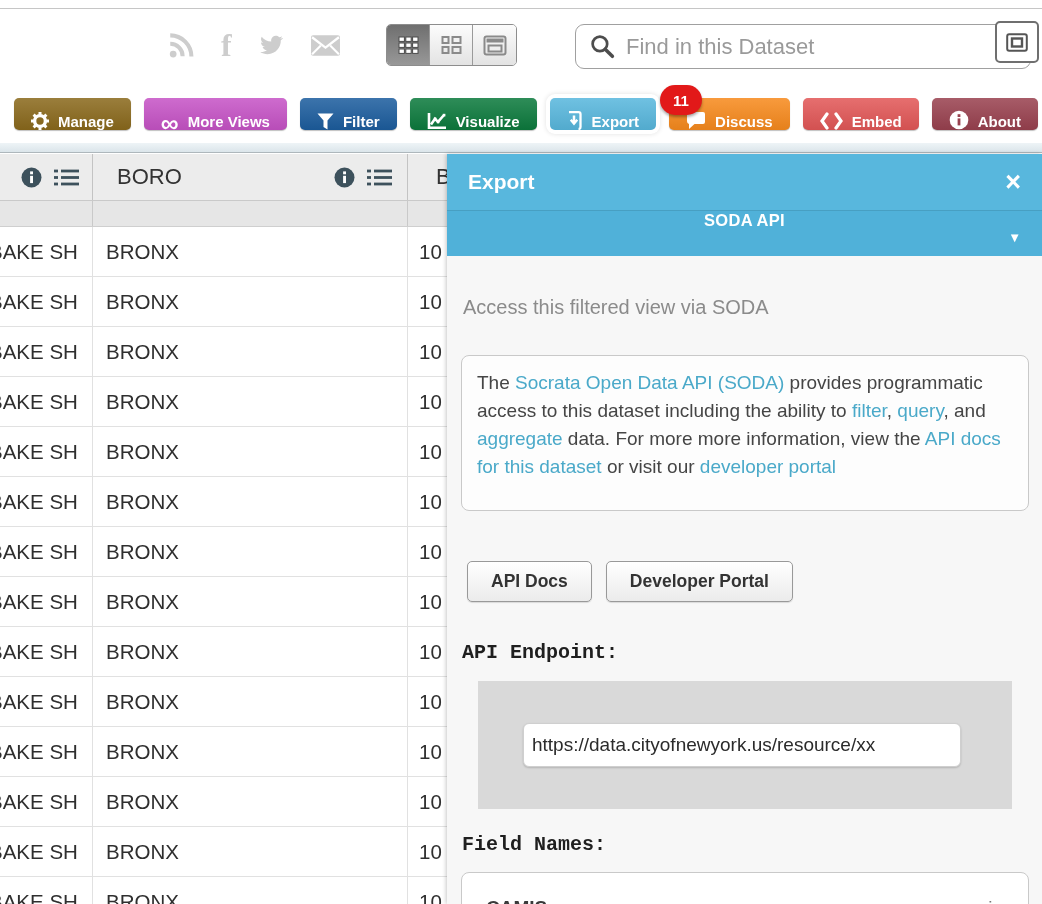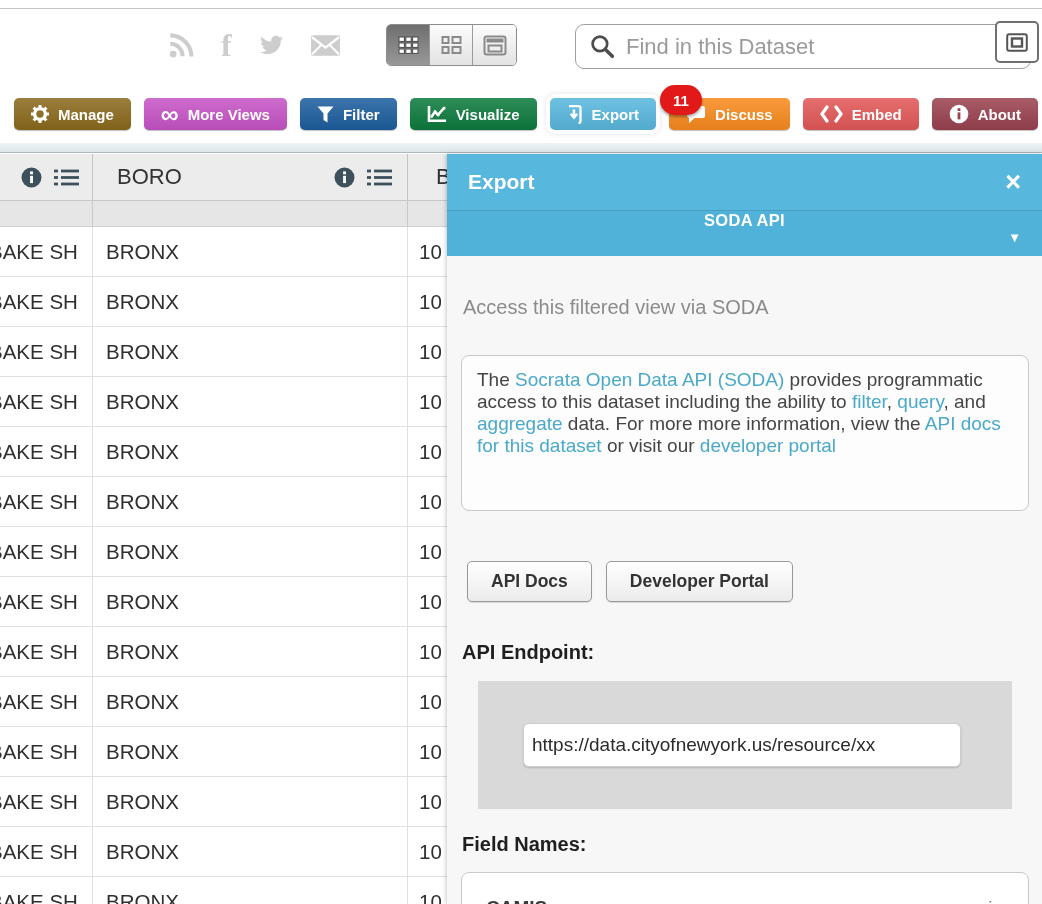--- a/index.html
+++ b/index.html
@@ -22,21 +22,21 @@
                border:1px solid #a0a0a0; border-radius:9px; display:flex; align-items:center; }
   .searchbox svg { margin:0 10px 0 13px; flex:none; }
   .searchbox input { border:none; outline:none; flex:1; font-size:22px; color:#444;
                      font-family:"Liberation Sans","DejaVu Sans",sans-serif; background:transparent; }
   .searchbox input::placeholder { color:#9a9a9a; }
   .fullscreen { position:absolute; left:995px; top:21px; width:44px; height:42px; background:#fff;
                 border:2px solid #6f6f6f; border-radius:5px; display:flex; align-items:center; justify-content:center; }
   
   .toolbar { position:absolute; top:90px; left:0; right:0; height:53px; background:#fff; }
   .toolbar-inner { position:absolute; left:14px; top:8px; display:flex; gap:13px; }
-  .tbtn { height:32px; border-radius:5px; display:flex; align-items:center; gap:9px; padding:0 17px;
+  .tbtn { height:32px; border-radius:5px; display:flex; align-items:flex-end; gap:9px; padding:0 17px;
           background-image:linear-gradient(rgba(255,255,255,.14),rgba(0,0,0,.07)); box-shadow:0 1px 1px rgba(0,0,0,.25); }
   .tbtn-label { font-size:15px; font-weight:700; color:#fff; white-space:nowrap; }
   .tbtn.active { box-shadow:0 0 0 4px #ffffff, 0 0 5px 4px rgba(0,0,0,.12); }
   .badge { position:absolute; left:660px; top:-5px; min-width:42px; height:30px; padding:10px 10px;
            background:#e21919; border-radius:16px; color:#fff; font-size:15px; font-weight:700;
            display:flex; align-items:center; justify-content:center; box-shadow:0 2px 3px rgba(0,0,0,.35); z-index:5; }
   .strip { position:absolute; top:143px; left:0; right:0; height:10px;
            background:linear-gradient(#eef4f7,#dbe5ea); border-bottom:1px solid #aeb7bc; }
   
   .table-area { position:absolute; top:154px; left:0; right:0; bottom:0; background:#fff; overflow:hidden; }
@@ -61,27 +61,27 @@
   .panel-header { height:56px; background:#58b7dd; display:flex; align-items:center; padding:0 21px; }
   .panel-title { font-size:21px; font-weight:700; color:#fff; }
   .panel-close { margin-left:auto; font-size:27px; font-weight:700; color:#fff; line-height:1; cursor:default; }
   .soda-bar { height:46px; background:#50b1d9; border-top:1px solid rgba(0,0,0,.10);
               display:flex; align-items:center; padding:0 21px;flex-direction:column; }
   .soda-label { font-size:16.5px; font-weight:700; color:#fff; letter-spacing:.3px; }
   .soda-caret { margin-left:auto; font-size:13px; color:#fff; }
   .panel-body { padding:40px 13px 0 14px; }
   .access-text { margin-left:2px; font-size:20px; color:#8b8b8b; }
   .info-box { margin-top:36px; min-height:156px; background:#fdfdfd; border:1px solid #c9c9c9;
-              border-radius:8px; padding:13px 15px; font-size:19px; line-height:22px; color:#454545; }
+              border-radius:8px; padding:13px 15px; font-size:19px; line-height:28px; color:#454545; }
   .plink { color:#4aa9c9; }
   .btn-row { margin-top:50px; margin-left:6px; display:flex; gap:14px; }
   .wbtn { height:41px; padding:0 23px; border:1px solid #999; border-radius:5px;
           background:linear-gradient(#ffffff,#ebebeb); font-size:17.5px; font-weight:700; color:#333;
           display:flex; align-items:center; box-shadow:0 1px 1px rgba(0,0,0,.12); }
-  .sec-heading { margin-top:39px; margin-left:1px; font-size:20px; font-weight:700; color:#1f1f1f; }
+  .sec-heading { margin-top:39px; margin-left:1px; font-size:20px; font-weight:700; color:#1f1f1f;font-family:Liberation Mono, monospace; }
   .endpoint-box { position:relative; margin-top:17px; margin-left:17px; width:534px; height:128px; background:#d9d9d9; }
   .endpoint-box input { position:absolute; left:45px; top:42px; width:438px; height:44px;
                         border:1px solid #cfcfcf; border-radius:6px; padding:0 8px; font-size:19px; color:#2b2b2b;
                         font-family:"Liberation Sans","DejaVu Sans",sans-serif; background:#fff; outline:none;
                         box-shadow:0 1px 2px rgba(0,0,0,.18); white-space:nowrap; overflow:hidden; }
   .fields-heading { margin-top:24px; }
   .fields-box { margin-top:16px; height:60px; background:#fff; border:1px solid #c9c9c9;
                 border-radius:8px; padding:24px 26px 0 24px; display:flex; justify-content:space-between; overflow:hidden; }
   .field-display { font-size:19px; font-weight:700; color:#3a3a3a; }
   .field-api { font-size:19px; color:#777; }

